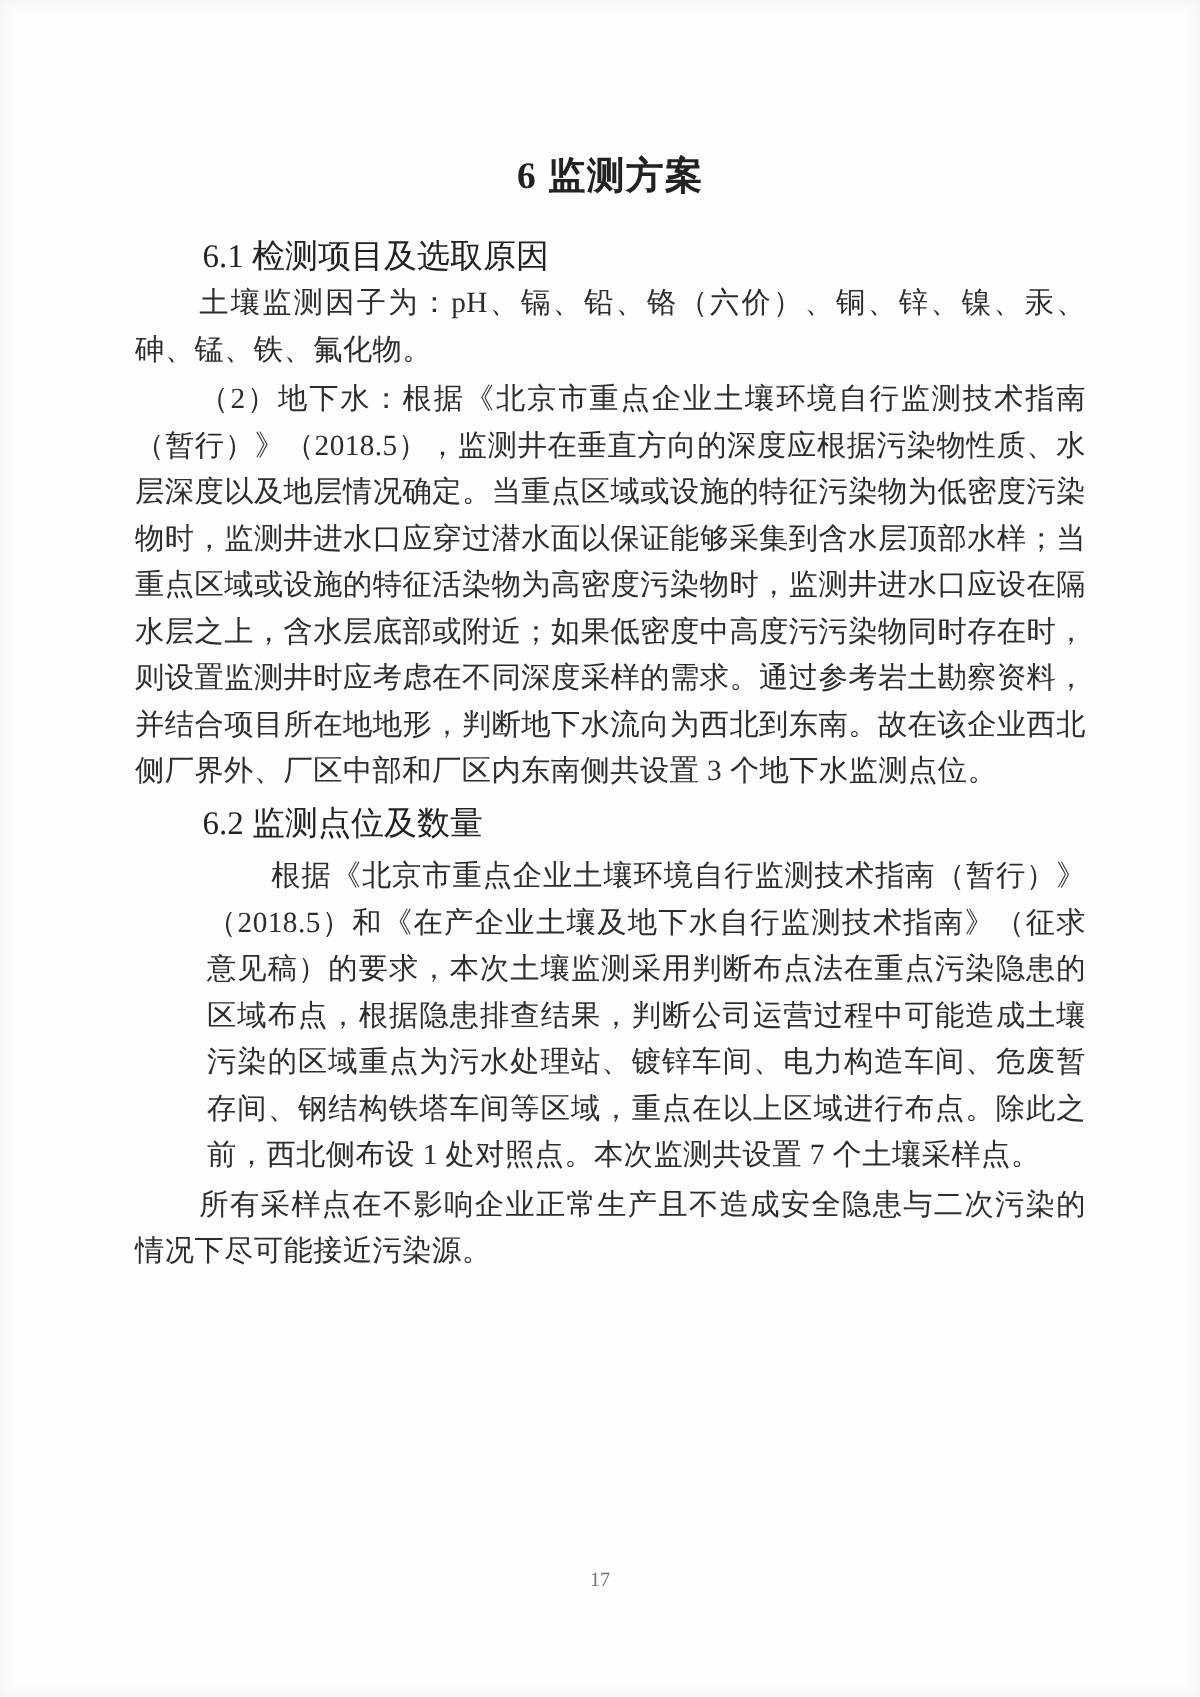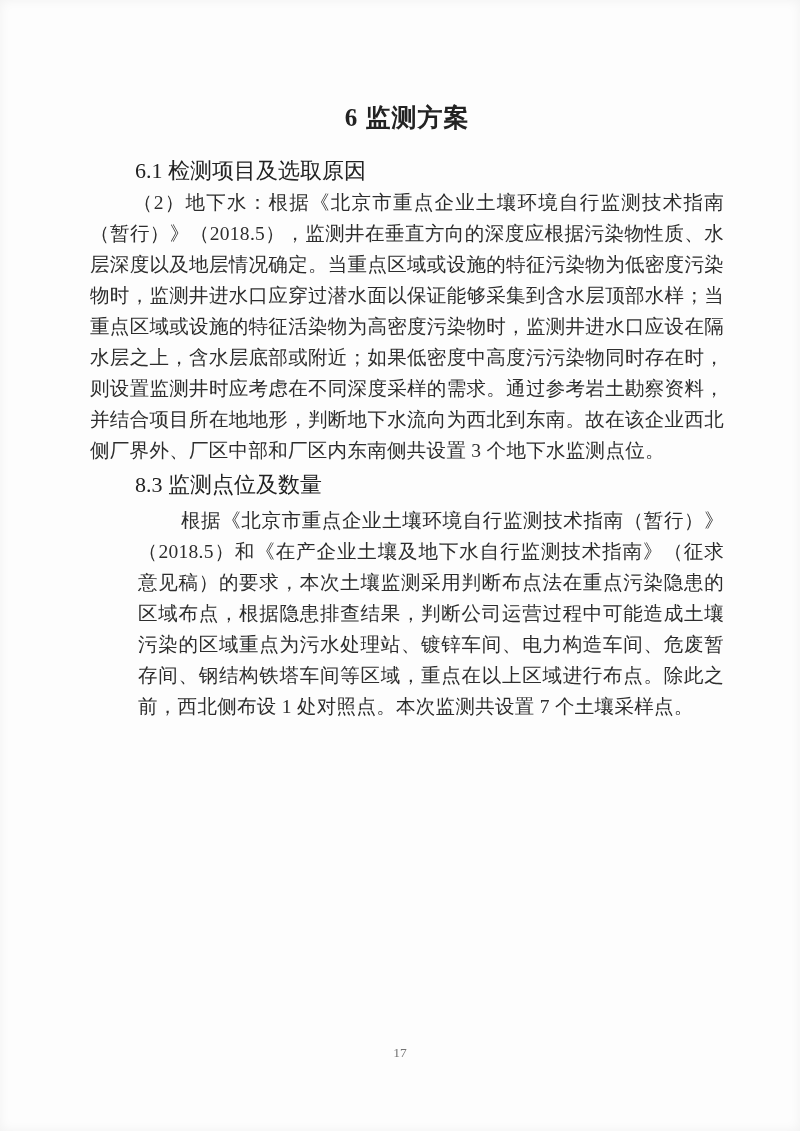--- a/index.html
+++ b/index.html
@@ -80,28 +80,30 @@
 
 <div class="page">
   <div class="content">
 
     <h1 class="doc-title">6  监测方案</h1>
 
     <section>
       <h2 class="sec-heading">6.1  检测项目及选取原因</h2>
 
 
+      <p class="para">土壤监测因子为：pH、镉、铅、铬（六价）、铜、锌、镍、汞、砷、锰、铁、氟化物。</p>
 
       <p class="para">（2）地下水：根据《北京市重点企业土壤环境自行监测技术指南（暂行）》（2018.5），监测井在垂直方向的深度应根据污染物性质、水层深度以及地层情况确定。当重点区域或设施的特征污染物为低密度污染物时，监测井进水口应穿过潜水面以保证能够采集到含水层顶部水样；当重点区域或设施的特征活染物为高密度污染物时，监测井进水口应设在隔水层之上，含水层底部或附近；如果低密度中高度污污染物同时存在时，则设置监测井时应考虑在不同深度采样的需求。通过参考岩土勘察资料，并结合项目所在地地形，判断地下水流向为西北到东南。故在该企业西北侧厂界外、厂区中部和厂区内东南侧共设置 3 个地下水监测点位。</p>
 
     </section>
 
     <section>
-      <h2 class="sec-heading second">8.3  监测点位及数量</h2>
+      <h2 class="sec-heading second">6.2  监测点位及数量</h2>
 
       <p class="para first-after-heading2">根据《北京市重点企业土壤环境自行监测技术指南（暂行）》（2018.5）和《在产企业土壤及地下水自行监测技术指南》（征求意见稿）的要求，本次土壤监测采用判断布点法在重点污染隐患的区域布点，根据隐患排查结果，判断公司运营过程中可能造成土壤污染的区域重点为污水处理站、镀锌车间、电力构造车间、危废暂存间、钢结构铁塔车间等区域，重点在以上区域进行布点。除此之前，西北侧布设 1 处对照点。本次监测共设置 7 个土壤采样点。</p>
 
+      <p class="para">所有采样点在不影响企业正常生产且不造成安全隐患与二次污染的情况下尽可能接近污染源。</p>
     </section>
 
   </div>
 
   <div class="page-number">17</div>
 </div>
 
 </body></html>

